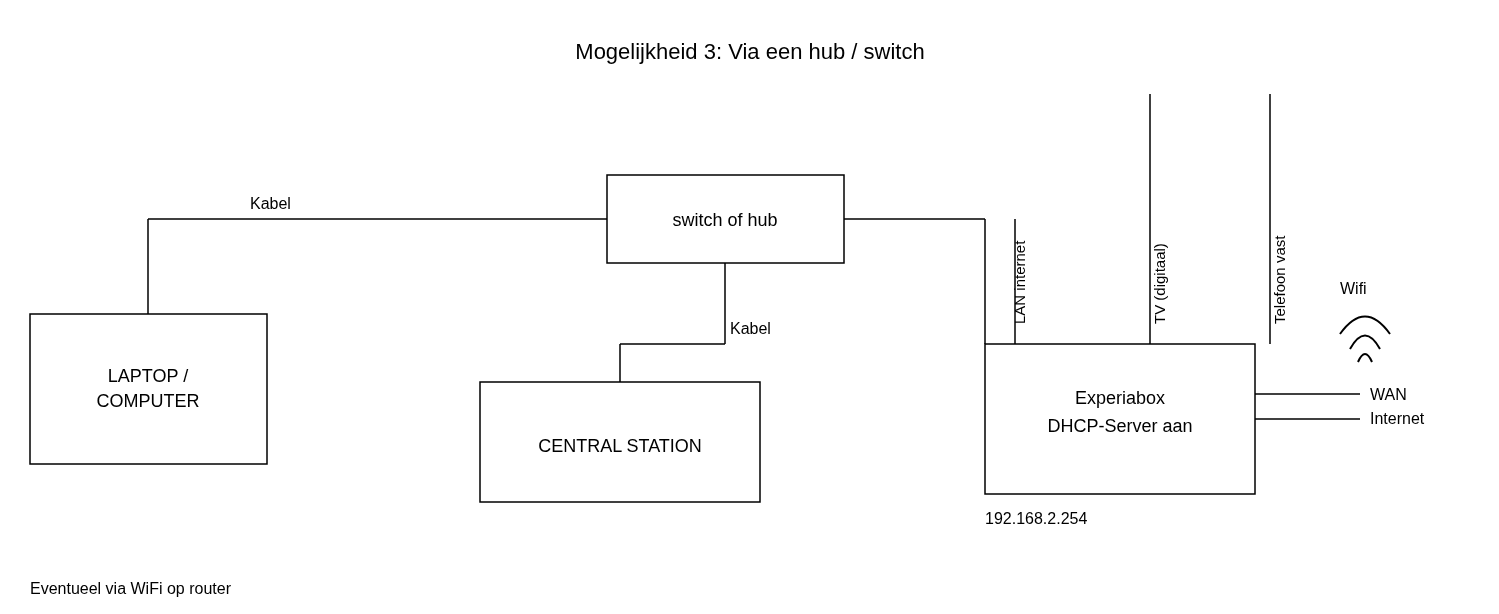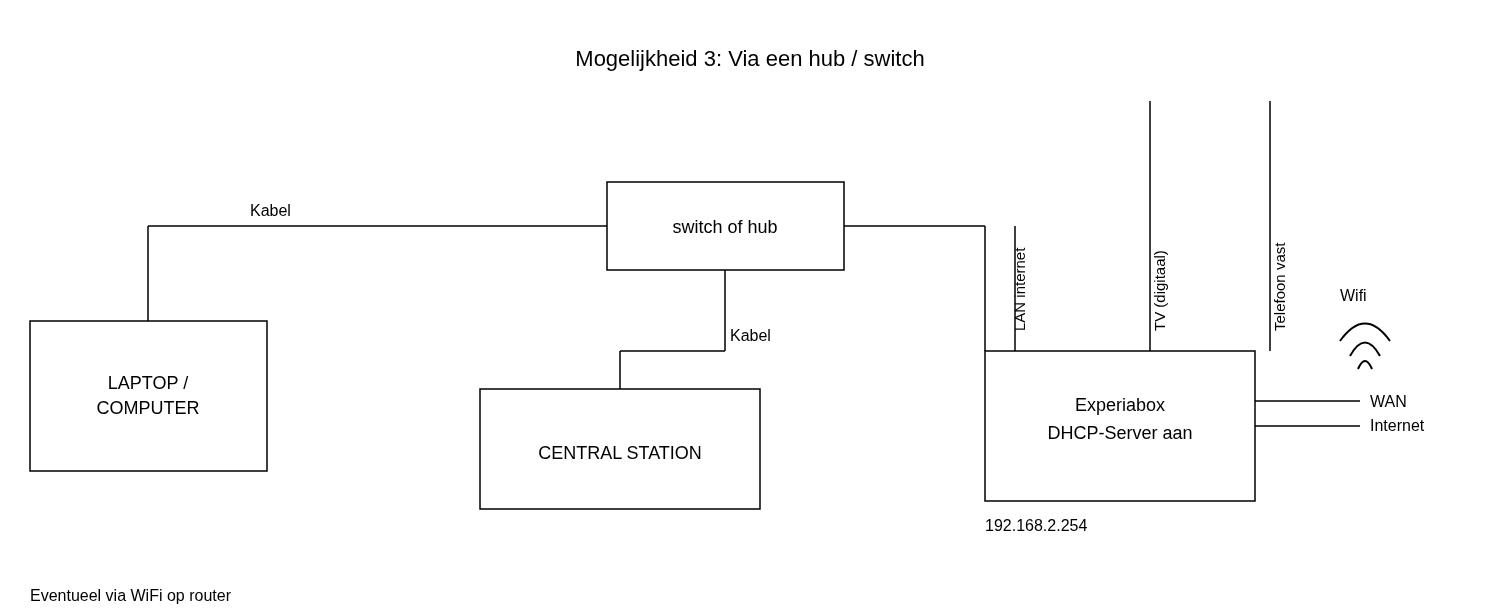--- a/index.html
+++ b/index.html
@@ -6,21 +6,21 @@
     body {
       background: #fff;
       font-family: Arial, sans-serif;
       width: 1499px;
       height: 614px;
       overflow: hidden;
       position: relative;
     }
     .diagram-container {
       position: absolute;
-      top: 11px; left: 0;
+      top: 4px; left: 0;
       width: 1499px;
       height: 498px;
       text-align: center;
     }
     svg {
       position: absolute;
       top: 0; left: 0;
       width: 1499px;
       height: 614px;
     }

